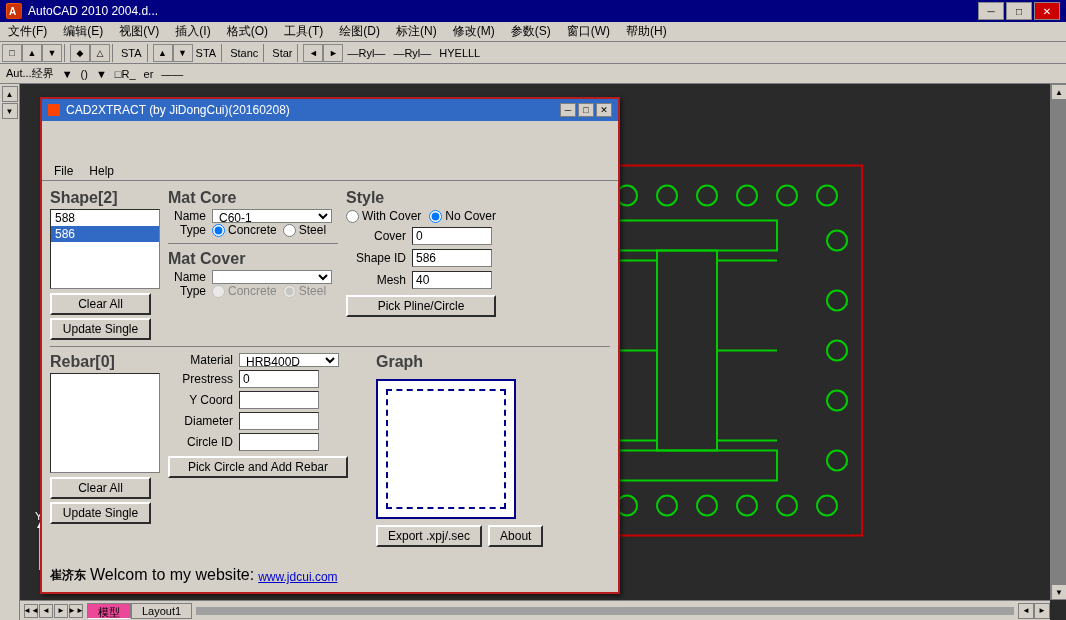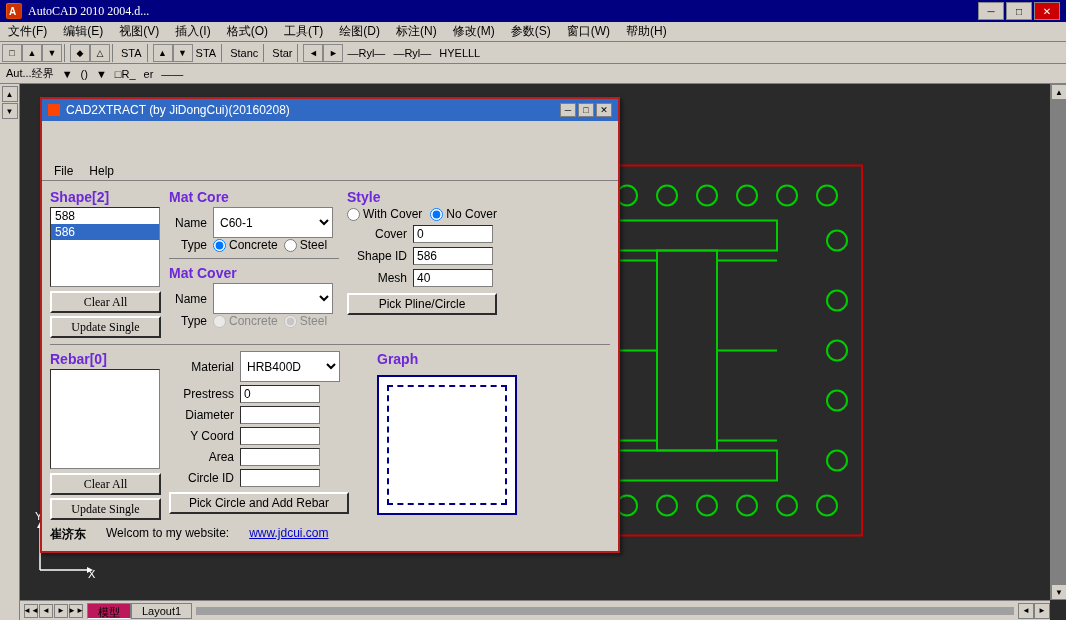--- a/index.html
+++ b/index.html
@@ -101,21 +101,21 @@
     }
 
     
     .dialog-content {
       padding: 8px;
       display: flex;
       flex-direction: column;
       gap: 4px;
     }
 
-    .section-label { font-size: 14px; font-weight: bold; color: #6d28d9; margin-bottom: 2px; }
+    .section-label { font-size: 16px; font-weight: bold; color: #404040; margin-bottom: 2px; }
     .list-box {
       width: 110px;
       height: 80px;
       background: #fff;
       border: 1px inset #808080;
       overflow-y: auto;
       font-size: 12px;
     }
     .list-item {
       padding: 1px 4px;
@@ -130,21 +130,21 @@
       display: flex;
       align-items: center;
       gap: 6px;
     }
     .field-label {
       width: 38px;
       font-size: 12px;
       text-align: right;
     }
     .field-dropdown {
-      height: 31px;
+      height: 14px;
       border: 1px solid #808080;
       background: #fff;
       font-size: 12px;
       padding: 0 2px;
       width: 120px;
       cursor: pointer;
     }
 
     .radio-group { display: flex; gap: 8px; align-items: center; }
     .radio-label { font-size: 12px; display: flex; align-items: center; gap: 3px; cursor: pointer; }
@@ -163,23 +163,22 @@
       padding: 0 10px;
       background: #d4d0c8;
       border: 2px outset #fff;
       border-right-color: #808080;
       border-bottom-color: #808080;
       font-size: 12px;
       cursor: pointer;
       white-space: nowrap;
     }
     .btn-wide {
-      width: 111px;
+      width: 101px;
       height: 22px;
-      font-family: Liberation Serif, serif;
     }
     .rebar-list {
       width: 110px;
       height: 80px;
       background: #fff;
       border: 1px inset #808080;
       overflow-y: auto;
     }
     .graph-canvas {
       width: 140px;
@@ -223,21 +222,21 @@
 
     .tab-btn {
       padding: 1px 10px;
       background: #d4d0c8;
       border: 1px solid #808080;
       font-size: 11px;
       cursor: pointer;
       height: 16px;
     }
     .tab-btn.active {
-      background: #be185d;
+      background: #ec4899;
       border-bottom-color: #fff;
     }
 
     
     .nav-arrows {
       display: flex;
       gap: 1px;
       padding: 0 4px;
     }
     .nav-arrow {
@@ -370,21 +369,21 @@
 <div class="autocad-window">
 
   <div class="autocad-title">
     <div class="title-bar-left">
       <div class="title-icon" style="width:16px;height:16px;display:flex;align-items:center;justify-content:center;">
         <svg width="14" height="14" viewBox="0 0 14 14">
           <rect width="14" height="14" fill="#cc3300" rx="1"></rect>
           <text x="2" y="11" font-size="10" fill="#fff" font-weight="bold">A</text>
         </svg>
       </div>
-      <span style="font-size:12px;font-family:Liberation Serif, serif;">AutoCAD 2010    2004.d...</span>
+      <span style="font-size:12px;">AutoCAD 2010    2004.d...</span>
     </div>
     <div class="title-controls">
       <button class="title-btn">─</button>
       <button class="title-btn">□</button>
       <button class="title-btn" style="background:#cc0000;color:#fff;">✕</button>
     </div>
   </div>
 
   <div class="autocad-menu">
     <span class="menu-item">文件(F)</span>
@@ -664,50 +663,50 @@
                   <option>HRB400D</option>
                   <option>HRB335</option>
                   <option>HRB500</option>
                 </select>
               </div>
               <div class="field-row">
                 <span style="width:65px;text-align:right;font-size:12px;">Prestress</span>
                 <input type="text" style="width: 80px;" value="0">
               </div>
               <div class="field-row">
-                <span style="width:65px;text-align:right;font-size:12px;">Diameter</span>
-                <input type="text" style="width: 80px;">
-              </div>
-              <div class="field-row">
                 <span style="width:65px;text-align:right;font-size:12px;">Y Coord</span>
                 <input type="text" style="width: 80px;">
               </div>
               <div class="field-row">
-                <span style="width:65px;text-align:right;font-size:12px;">Area</span>
+                <span style="width:65px;text-align:right;font-size:12px;">Diameter</span>
                 <input type="text" style="width: 80px;">
               </div>
               <div class="field-row">
                 <span style="width:65px;text-align:right;font-size:12px;">Circle ID</span>
                 <input type="text" style="width: 80px;">
               </div>
               <button class="btn" style="width:180px;margin-top:2px;">Pick Circle and Add Rebar</button>
             </div>
 
             <div style="display:flex;flex-direction:column;gap:2px;">
               <div class="section-label">Graph</div>
               <div class="graph-canvas">
                 <div class="graph-inner"></div>
               </div>
+              <div style="display:flex;gap:6px;margin-top:4px;">
+                <button class="btn">Export .xpj/.sec</button>
+                <button class="btn">About</button>
+              </div>
             </div>
 
           </div>
 
-          <div style="display:flex;align-items:flex-start;gap:20px;margin-top:2px;">
+          <div style="display:flex;align-items:flex-end;gap:4px;margin-top:15px;">
             <span style="font-weight:bold;font-size:12px;">崔济东</span>
-            <span style="font-size:12px;">Welcom to my website:</span>
+            <span style="font-size:16px;">Welcom to my website:</span>
             <span style="color:#0000cc;text-decoration:underline;cursor:pointer;font-size:12px;">www.jdcui.com</span>
           </div>
 
         </div>
       </div>
 
     </div>
 
   </div>
 

